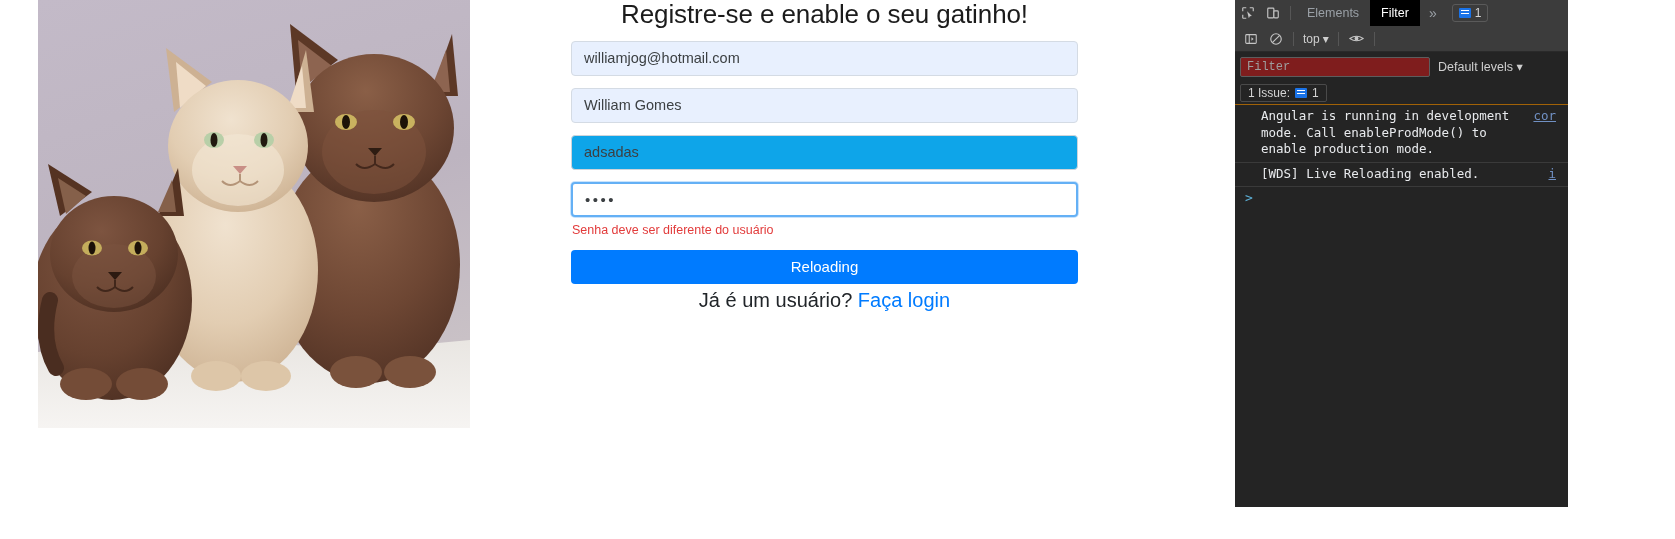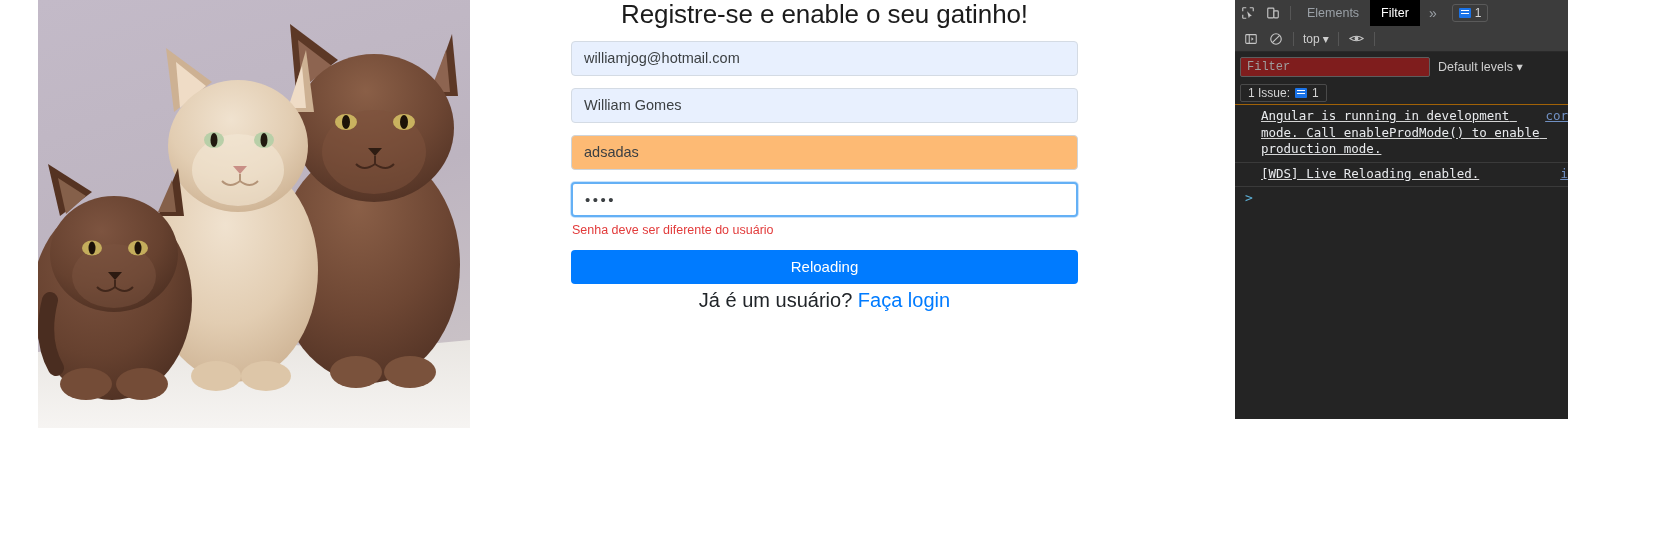--- a/index.html
+++ b/index.html
@@ -25,21 +25,21 @@
   }
   #form-title {
     font-size: 26px; font-weight: 400; color: #1b1b1b;
     text-align: center; line-height: 1.1;
     margin: 0; padding-top: 0px; letter-spacing: -0.1px;
   }
   .field {
     display: block; width: 507px; height: 35px;
     margin-top: 12px;
     border: 1px solid #ced4da; border-radius: 4px;
-    background: #fdba74;
+    background: #0ea5e9;
     font-family: "Liberation Sans", sans-serif;
     font-size: 14.5px; color: #3c4043;
     padding: 0 12px; outline: none;
   }
   .field.autofill { background: #e8f0fe; border-color: #d4dbe4; }
   .field.focused {
     border: 2px solid #64b0f5;
     box-shadow: 0 0 0 1px rgba(100,176,245,0.35);
     background: #ffffff;
   }
@@ -58,21 +58,21 @@
     padding: 0;
   }
   #login-row {
     margin-top: 6px; font-size: 20px; color: #212529;
     text-align: center; line-height: 20px;
   }
   #login-link { color: #007bff; text-decoration: none; }
 
   
   #devtools {
-    position: absolute; left: 1235px; top: 0; width: 333px; height: 419px;
+    position: absolute; left: 1235px; top: 0; width: 333px; height: 507px;
     background: #242424; color: #d4d4d4;
     font-family: "Liberation Sans", sans-serif; font-size: 12px;
     overflow: hidden;
   }
   #dt-tabbar {
     display: flex; align-items: center; height: 26px;
     background: #3c3c3c; border-bottom: 1px solid #3c3c3c;
     position: relative;
   }
   .dt-icon-btn {
@@ -127,21 +127,21 @@
     background: #1a73e8; border-radius: 1px; position: relative;
   }
   .msg-icon-blue::before {
     content: ""; position: absolute; left: 2px; top: 2.5px;
     width: 8px; height: 1px; background: #fff;
     box-shadow: 0 3px 0 0 #fff;
   }
   .console-row {
     display: flex; justify-content: space-between;
     border-bottom: 1px solid #3a3a3a;
-    padding: 3px 0 4px 26px; position: relative; text-decoration: underline;
+    padding: 3px 12px 4px 26px; position: relative;
   }
   .console-text {
     font-family: "DejaVu Sans Mono", monospace;
     font-size: 12.5px; line-height: 16.5px; color: #e8eaed;
     white-space: pre-wrap; flex: 1; padding-right: 4px;
   }
   .console-src {
     font-family: "DejaVu Sans Mono", monospace;
     font-size: 12.5px; color: #8ab4f8; text-decoration: underline;
     white-space: nowrap; flex-shrink: 0; align-self: flex-start;

